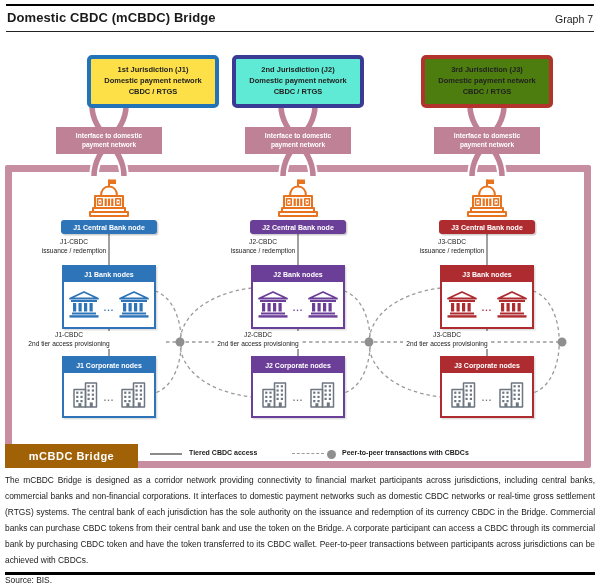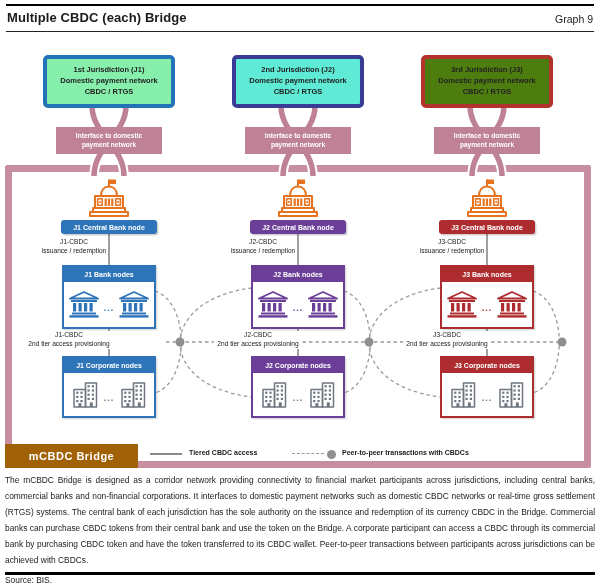--- a/index.html
+++ b/index.html
@@ -44,21 +44,21 @@
                  box-shadow:1.5px 1.5px 0 rgba(0,0,0,.12);}
   .col .bank-box{top:210px;height:64px;}
   .col .corp-box{top:301px;height:62px;}
   .col .node-head{height:15px;color:#fff;font-size:7px;font-weight:700;
                   display:flex;align-items:center;justify-content:center;}
   .col .node-body{display:flex;align-items:center;justify-content:center;gap:4px;height:calc(100% - 15px);}
   .col .dots{font-weight:700;font-size:9px;letter-spacing:1px;line-height:1;transform:translateY(4px);}
   .col .tier{left:-18px;top:276px;width:88px;text-align:center;font-size:6.6px;line-height:1.35;
              color:#222;background:#fff;z-index:3;}
   
-  .c1 .jur-box{border-color:#2273B8;background:#86efac;}
+  .c1 .jur-box{border-color:#2273B8;background:#fde047;margin-left:44px;}
   .c2 .jur-box{border-color:#3A3B94;background:#5eead4;align-items:center;}
   .c3 .jur-box{border-color:#B2322C;background:#4d7c0f;align-items:center;}
   .c1 .cb-label,.c1 .node-head{background:#2E74B8;}
   .c2 .cb-label,.c2 .node-head{background:#6B3E98;}
   .c3 .cb-label,.c3 .node-head{background:#AE2C30;}
   .c1 .node-box{border-color:#2E74B8;}
   .c2 .node-box{border-color:#6B3E98;}
   .c3 .node-box{border-color:#AE2C30;}
   .c1 .bank-ink{color:#2E74B8;}
   .c2 .bank-ink{color:#6B3E98;}
@@ -66,22 +66,22 @@
   .corp-ink{color:#6E7680;}
   
   #footnote{left:5px;top:472px;width:590px;font-size:8.4px;line-height:16px;text-align:justify;}
   #source{left:5px;top:551px;font-size:8.4px;margin-top:24px;}
   #rule-bottom{left:5px;top:572px;width:590px;height:2.5px;background:#000;}
 </style>
 </head>
 <body>
 
 <div class="abs" id="rule-top"></div>
-<div class="abs" id="title">Multiple CBDC (each) Bridge</div>
-<div class="abs" id="graph-label">Graph 9</div>
+<div class="abs" id="title">Domestic CBDC (mCBDC) Bridge</div>
+<div class="abs" id="graph-label">Graph 7</div>
 <div class="abs" id="rule-title"></div>
 
 <div class="abs" id="bridge-border"></div>
 
 <svg class="abs" id="diagram-svg" width="600" height="586" viewBox="0 0 600 586">
 
   <g stroke="#8A8A8A" stroke-width="1.6">
     <path d="M109,232 V357"></path>
       <path d="M298,232 V357"></path>
       <path d="M487,232 V357"></path>

